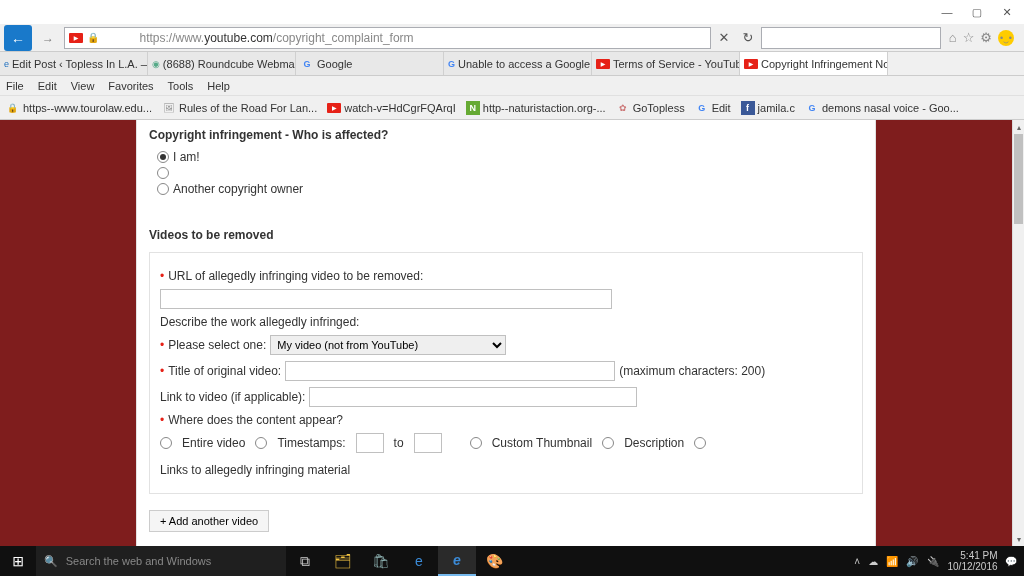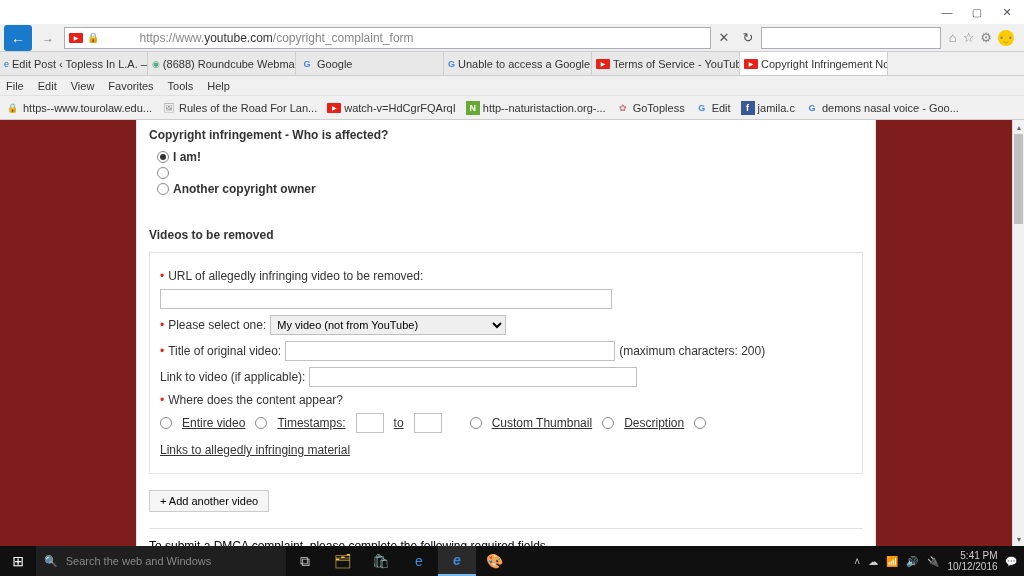--- a/index.html
+++ b/index.html
@@ -48,21 +48,21 @@
 .opt-pencil { color: #6a0; }
 
 
 .content { position: absolute; top: 120px; left: 0; right: 12px; bottom: 30px; background: #7f1d1d; overflow: hidden; }
 .scrollbar-v { position: absolute; top: 120px; right: 0; width: 12px; bottom: 30px; background: #f0f0f0; border-left: 1px solid #ddd; }
 .scroll-arrow { width: 12px; height: 14px; display: flex; align-items: center; justify-content: center; color: #666; font-size: 8px; }
 .scroll-thumb { position: absolute; left: 1px; right: 1px; top: 14px; height: 90px; background: #c0c0c0; }
 
 .page { width: 740px; margin: 0 auto; background: #fff; border-left: 1px solid #e2e2e2; border-right: 1px solid #e2e2e2; padding: 4px 12px 20px 12px; }
 .section-heading { font-size: 12px; font-weight: bold; color: #333; margin: 4px 0 8px 0; }
-.radio-row { display: flex; align-items: center; gap: 4px; margin: 3px 0 3px 8px; font-size: 12px; color: #333; font-weight: bold; }
+.radio-row { display: flex; align-items: center; gap: 4px; margin: 3px 0 3px 8px; font-size: 12px; color: #333; }
 .radio { width: 12px; height: 12px; border-radius: 50%; border: 1px solid #888; display: inline-flex; align-items: center; justify-content: center; }
 .radio.checked::after { content: ""; width: 6px; height: 6px; border-radius: 50%; background: #333; }
 
 .form-box { border: 1px solid #e2e2e2; padding: 10px; margin: 10px 0; font-size: 12px; color: #333; }
 .field-row { margin: 6px 0; display: flex; align-items: center; flex-wrap: wrap; gap: 4px; }
 .req { color: #e62117; }
 .text-input { height: 20px; border: 1px solid #c0c0c0; padding: 0 4px; font-size: 12px; }
 .wide { width: 452px; }
 .sel { height: 20px; border: 1px solid #c0c0c0; background: #efefef; font-size: 11px; padding: 0 2px; width: 236px; }
 .title-input { width: 330px; }
@@ -230,41 +230,44 @@
 
     <div class="form-box">
       <div class="field-row">
         <span class="req">•</span>
         <span>URL of allegedly infringing video to be removed:</span>
       </div>
       <div class="field-row">
         <input class="text-input wide" style="">
       </div>
       <div class="field-row">
+        <span>Describe the work allegedly infringed:</span>
+      </div>
+      <div class="field-row">
         <span class="req">•</span>
         <span>Please select one:</span>
         <select class="sel">
           <option>My video (not from YouTube)</option>
         </select>
       </div>
       <div class="field-row">
         <span class="req">•</span>
         <span>Title of original video:</span>
         <input class="text-input title-input" style="">
         <span>(maximum characters: 200)</span>
       </div>
       <div class="field-row">
         <span>Link to video (if applicable):</span>
         <input class="text-input link-input" style="">
       </div>
       <div class="field-row">
         <span class="req">•</span>
         <span>Where does the content appear?</span>
       </div>
-      <div class="field-row" style="gap:10px;text-decoration:underline;">
+      <div class="field-row" style="gap:10px;">
         <span class="radio"></span>
         <span>Entire video</span>
         <span class="radio"></span>
         <span>Timestamps:</span>
         <input class="text-input ts-input" style="">
         <span>to</span>
         <input class="text-input ts-input" style="">
         <span style="width:8px;"></span>
         <span class="radio"></span>
         <span>Custom Thumbnail</span>

